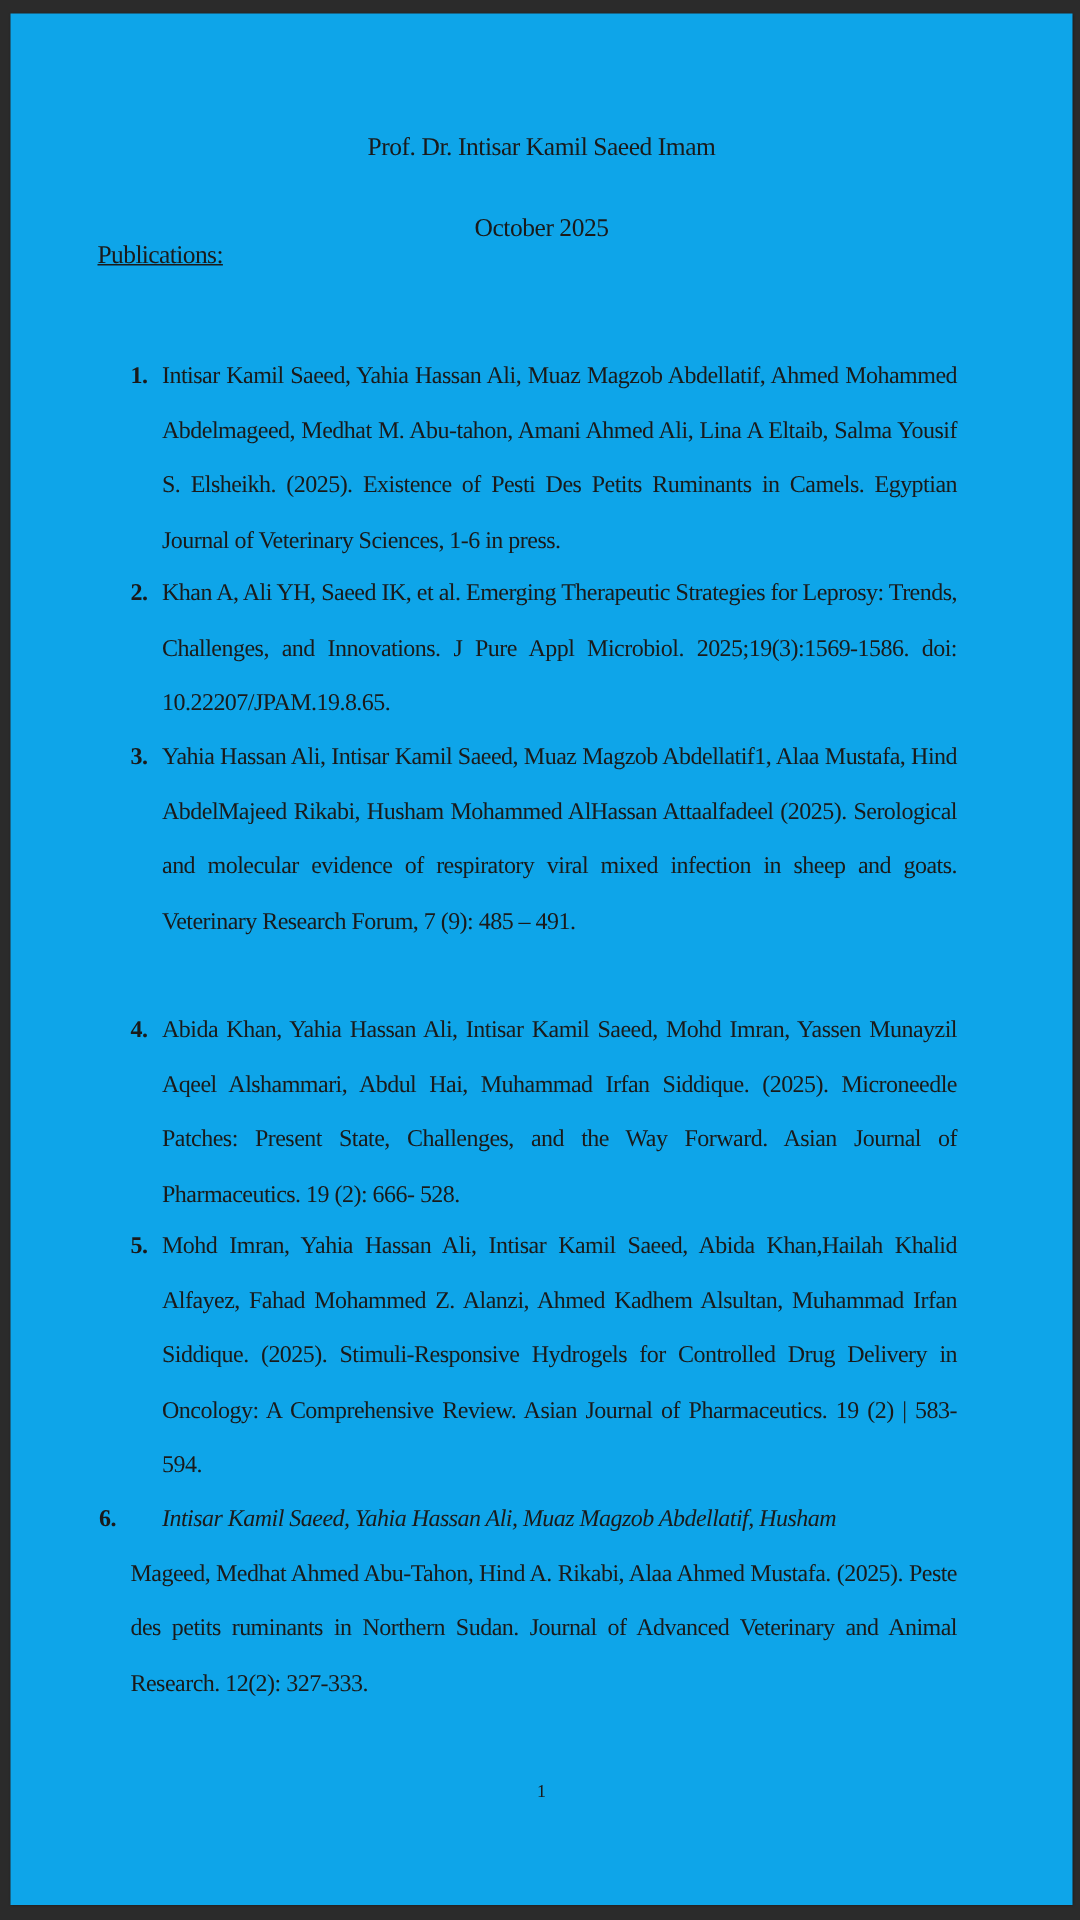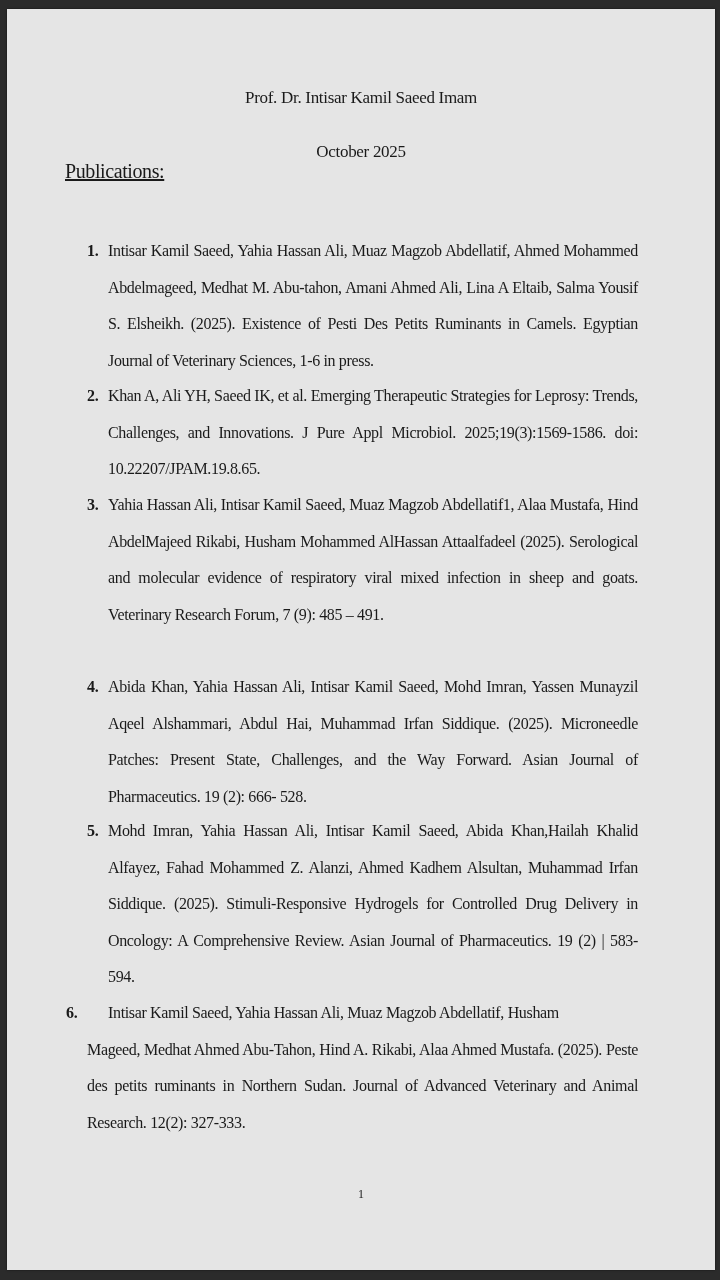--- a/index.html
+++ b/index.html
@@ -9,40 +9,40 @@
       height: 1280px;
       background: #2b2b2b;
       overflow: hidden;
     }
     .page {
       position: absolute;
       left: 7px;
       top: 9px;
       width: 708px;
       height: 1261px;
-      background: #e5e5e5;
+      background: #0ea5e9;
       box-shadow: 0 0 2px rgba(0,0,0,0.6);
       font-family: "Liberation Serif", "DejaVu Serif", serif;
       color: #1a1a1a;
     }
     .title {
       position: absolute;
       left: 0;
       width: 708px;
       text-align: center;
       font-size: 17px;
       letter-spacing: -0.3px;
     }
     .title.name { top: 79px; }
     .title.date { top: 115px; margin-top: 18px; }
     .section-heading {
       position: absolute;
       left: 58px;
       top: 151px;
-      font-size: 20px;
+      font-size: 17px;
       text-decoration: underline;
       letter-spacing: -0.4px;
     }
     .pub {
       position: absolute;
       font-size: 16px;
       line-height: 36.5px;
       letter-spacing: -0.35px;
       text-align: justify;
       text-align-last: left;
@@ -54,21 +54,21 @@
     .pub .body {
       display: block;
     }
     
     .pub.std { left: 101px; width: 530px; }
     .pub.std .num { left: -21px; top: 0; }
     
     .pub.alt { left: 80px; width: 551px; }
     .pub.alt .num { left: -20px; top: 0; }
     .pub.alt .body { text-indent: 21px; }
-    .pub.alt .indent2 { display: block; padding-left: 21px; text-indent: 0; }
+    .pub.alt .indent2 { display: block; padding-left: 21px; text-indent: 0; font-style: italic; }
 
     .page-number {
       position: absolute;
       left: 0;
       width: 708px;
       top: 1178px;
       text-align: center;
       font-size: 12px;
     }
   </style>

